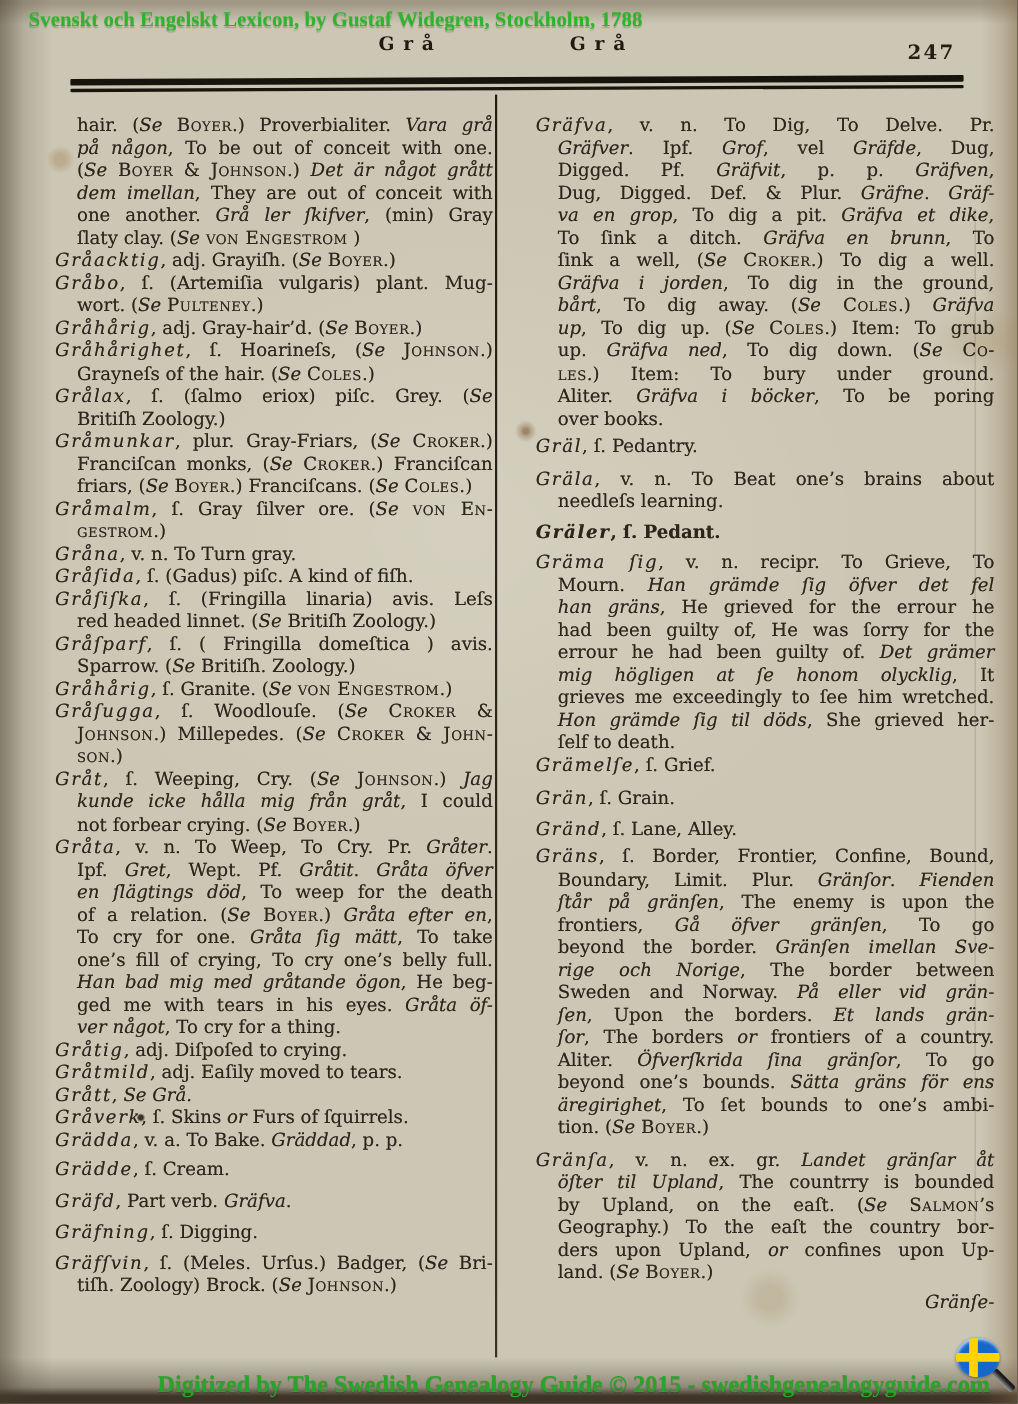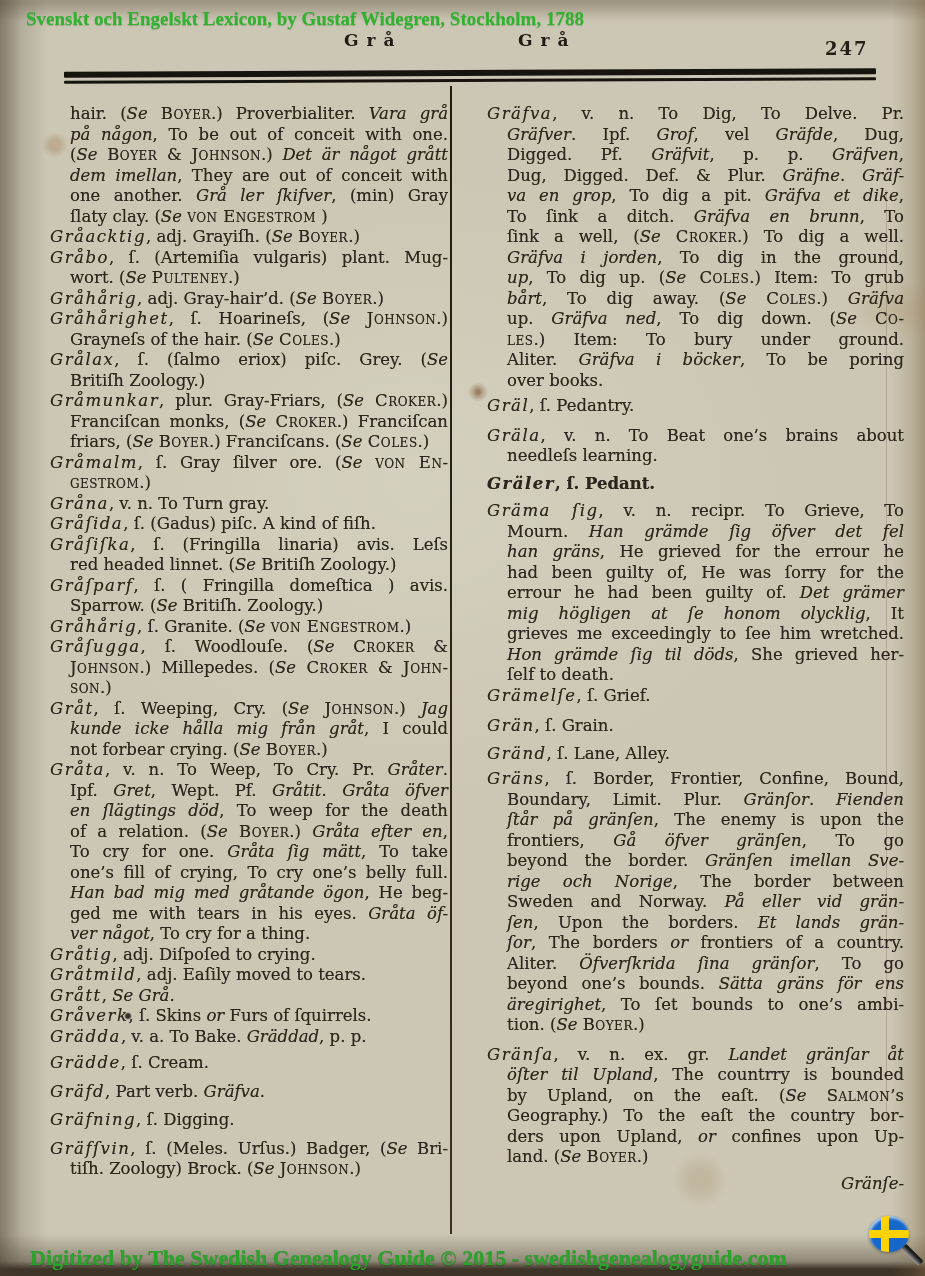--- a/index.html
+++ b/index.html
@@ -39,21 +39,21 @@
   .col-right{left:487px;width:417px;}
   .line{padding-left:20px;text-align:justify;text-align-last:justify;
     text-shadow:0 0 .5px rgba(43,37,28,.55);}
   .line.first{padding-left:0;}
   .line.last{text-align-last:left;}
   .line.right{text-align-last:right;}
   .hw{font-style:italic;letter-spacing:1.5px;}
   i{font-style:italic;}
   .sc{font-variant:small-caps;letter-spacing:.5px;}
   .footer-credit{
-    position:absolute;bottom:5px;left:30px;right:25px;text-align:left;
+    position:absolute;bottom:5px;left:30px;right:25px;text-align:right;
     font-family:"Liberation Serif",serif;font-weight:bold;font-size:22px;
     color:#28a428;text-shadow:0 1px 1px rgba(0,50,0,.3);white-space:nowrap;
   }
   .logo{position:absolute;left:868px;top:1215px;width:56px;height:60px;}
   .flag{position:absolute;left:1px;top:1px;width:40px;height:36px;border-radius:50%;
     background:#1766c9;overflow:hidden;
     box-shadow:inset 1px 2px 3px rgba(255,255,255,.75), 0 1px 3px rgba(40,30,15,.45);}
   .flag .h-bar{position:absolute;top:14px;left:0;width:100%;height:8px;background:#ffd200;}
   .flag .v-bar{position:absolute;left:12px;top:0;width:8px;height:100%;background:#ffd200;}
   .handle{position:absolute;left:32px;top:31px;width:7px;height:25px;
@@ -185,22 +185,22 @@
   <div class="col col-right">
       <div class="entry">
         <div class="line first"><i class="hw">Gräfva</i>, v. n.  To Dig,  To Delve.  Pr.</div>
         <div class="line"><i>Gräfver</i>.  Ipf. <i>Grof</i>, vel <i>Gräfde</i>,  Dug,</div>
         <div class="line">Digged.  Pf.  <i>Gräfvit</i>, p. p.   <i>Gräfven</i>,</div>
         <div class="line">Dug, Digged.  Def. &amp; Plur. <i>Gräfne</i>. <i>Gräf-</i></div>
         <div class="line"><i>va en grop</i>, To dig a pit.  <i>Gräfva et dike</i>,</div>
         <div class="line">To ſink a ditch.  <i>Gräfva en brunn</i>,  To</div>
         <div class="line">ſink a well, (<i>Se</i> <span class="sc">Croker</span>.) To dig a well.</div>
         <div class="line"><i>Gräfva i jorden</i>,  To dig in the ground,</div>
+        <div class="line"><i>bårt</i>, To dig away. (<i>Se</i> <span class="sc">Coles</span>.)   <i>Gräfva</i></div>
         <div class="line"><i>up</i>, To dig up. (<i>Se</i> <span class="sc">Coles</span>.)  Item:  To grub</div>
-        <div class="line"><i>bårt</i>, To dig away. (<i>Se</i> <span class="sc">Coles</span>.)   <i>Gräfva</i></div>
         <div class="line">up.  <i>Gräfva ned</i>,  To dig down. (<i>Se</i> <span class="sc">Co</span>-</div>
         <div class="line"><span class="sc">les</span>.)   Item:   To   bury   under   ground.</div>
         <div class="line">Aliter.  <i>Gräfva i böcker</i>,  To be poring</div>
         <div class="line last">over books.</div>
       </div>
       <div class="entry" style="margin-top: 5px;">
         <div class="line first last"><i class="hw">Gräl</i>, ſ. Pedantry.</div>
       </div>
       <div class="entry" style="margin-top: 9px;">
         <div class="line first"><i class="hw">Gräla</i>,  v. n.   To Beat one’s  brains about</div>

